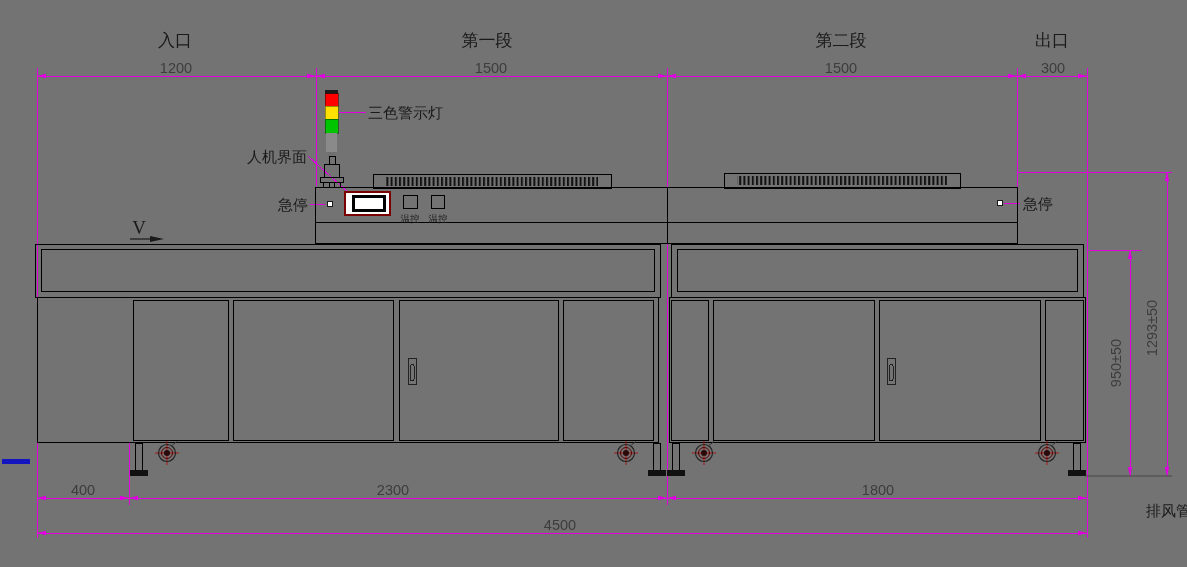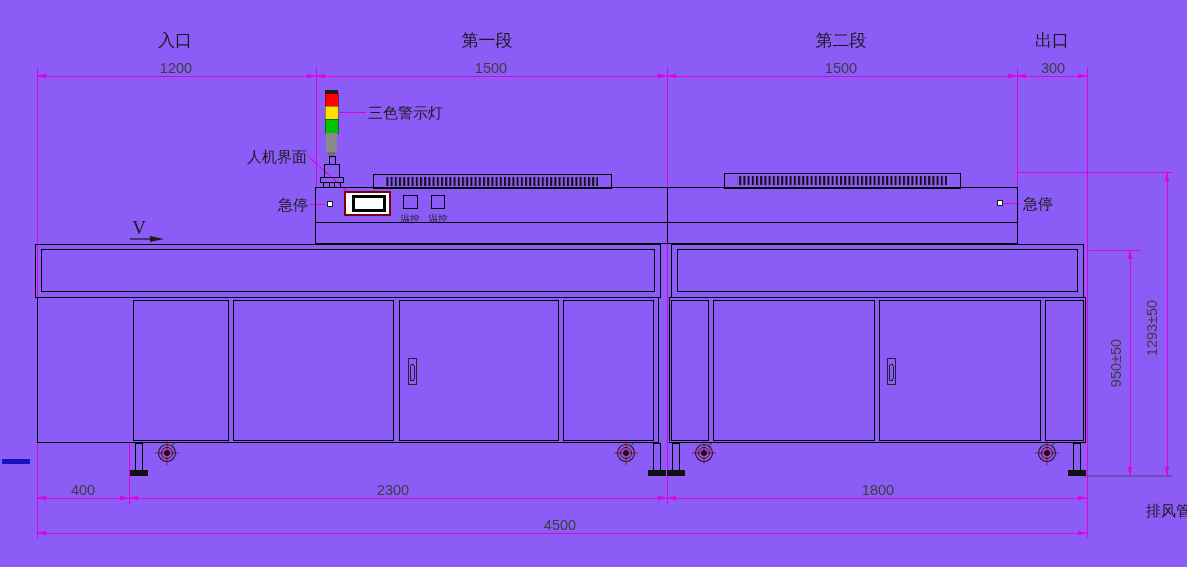--- a/index.html
+++ b/index.html
@@ -1,16 +1,16 @@
 <!DOCTYPE html>
 <html><head>
 <meta charset="utf-8">
 <style>
   html,body{margin:0;padding:0;background:#ffffff;}
-  #canvas{position:relative;width:1187px;height:567px;background:#8b5cf6;overflow:hidden;
+  #canvas{position:relative;width:1187px;height:567px;background:#737373;overflow:hidden;
           font-family:"Liberation Sans", sans-serif;}
   svg{position:absolute;left:0;top:0;}
   .dim{stroke:#e000e0;stroke-width:1;fill:none;}
   .dimfill{fill:#e000e0;stroke:none;}
   .blk{stroke:#000000;stroke-width:1;fill:none;}
   .blkthin{stroke:#1a1a1a;stroke-width:0.9;fill:none;}
   text{fill:#1a1a1a;}
   .dimtxt{fill:#3d3d3d;font-size:14.5px;font-family:"Liberation Sans",sans-serif;}
   .cjk{font-size:17px;font-family:"Liberation Sans",sans-serif;}
   .ann{font-size:15px;font-family:"Liberation Sans",sans-serif;}

